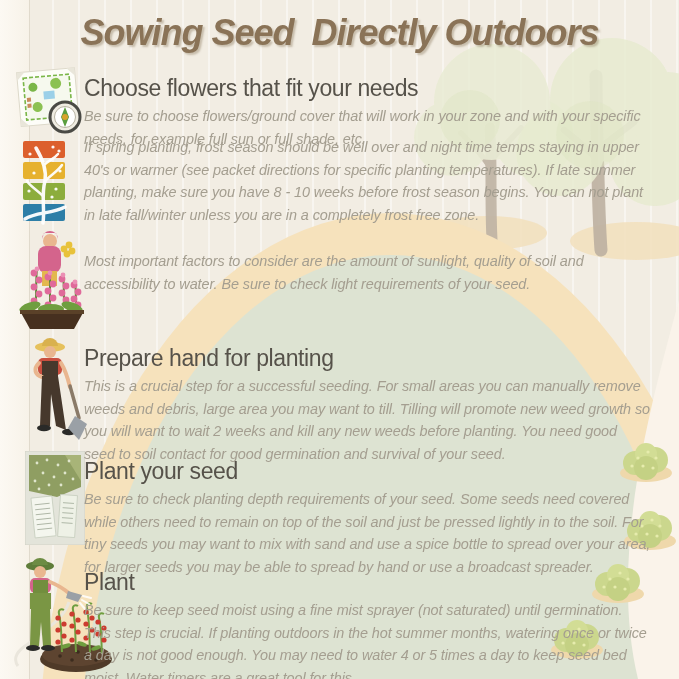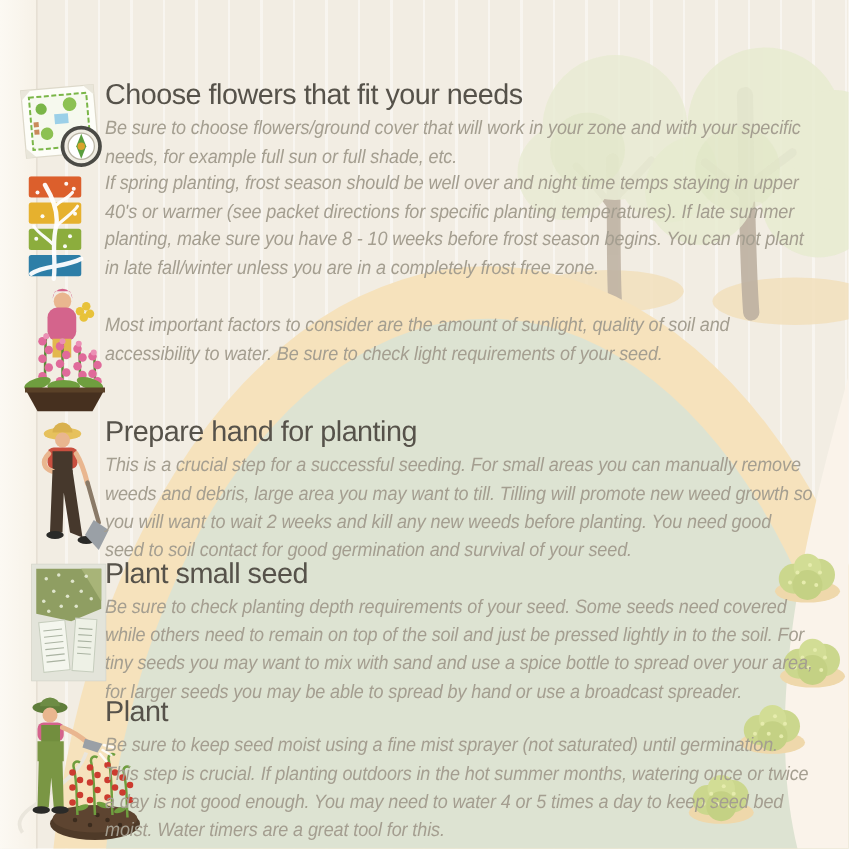--- a/index.html
+++ b/index.html
@@ -17,21 +17,21 @@
   }
   .bg-svg{position:absolute;left:0;top:0;}
   .page-title{
     position:absolute;left:0;top:12px;width:679px;text-align:center;
     font-size:36px;font-weight:bold;font-style:italic;letter-spacing:-1px;
     color:#8a7357;text-shadow:2px 2px 2px rgba(120,100,70,.35);
     white-space:pre-wrap;
   }
   .step{position:absolute;left:84px;width:580px;}
   .step h2{
-    margin:2px 0 3px 0;font-size:23px;font-weight:400;letter-spacing:-.4px;
+    margin:15px 0 3px 0;font-size:23px;font-weight:400;letter-spacing:-.4px;
     color:#56524a;line-height:27px;
   }
   .step .desc{
     width:610px;transform:scaleX(.93);transform-origin:left top;
     font-style:italic;font-size:15.5px;line-height:22.5px;letter-spacing:-.1px;
     color:#a49e90;
   }
   .icon{position:absolute;}
 </style>
 </head>
@@ -93,20 +93,21 @@
       </g>
     </defs>
     <use href="#bush" x="646" y="462"></use>
     <use href="#bush" x="650" y="530"></use>
     <use href="#bush" x="618" y="583"></use>
     <use href="#bush" x="577" y="639"></use>
   </svg>
 
   <div class="left-panel"></div>
 
+  <div class="page-title">Sowing Seed  Directly Outdoors</div>
 
   <svg class="icon" style="left:13px;top:62px" width="72" height="74" viewBox="0 0 72 74">
     <g transform="rotate(-5 36 37)">
       <rect x="6" y="8" width="58" height="54" fill="#fdfdf8" stroke="#ddd9ca" stroke-width="1"></rect>
       <path d="M6,8 l8,0 -8,8 Z M64,8 l-8,0 8,8 Z M6,62 l8,0 -8,-8 Z M64,62 l-8,0 8,-8 Z" fill="#e9e6da"></path>
       <rect x="12" y="14" width="46" height="42" fill="#f6f9ee" stroke="#7ab648" stroke-width="1.6" stroke-dasharray="4 2"></rect>
       <circle cx="21" cy="24" r="4.5" fill="#7ab648"></circle>
       <circle cx="44" cy="22" r="5.5" fill="#8cc152"></circle>
       <circle cx="24" cy="44" r="5" fill="#8cc152"></circle>
       <rect x="31" y="29" width="11" height="8" fill="#9bd0e8"></rect>
@@ -327,21 +328,21 @@
   <div class="step" style="top:250px">
     <div class="desc">Most important factors to consider are the amount of sunlight, quality of soil and accessibility to water. Be sure to check light  requirements of your seed.</div>
   </div>
 
   <div class="step" style="top:330px">
     <h2>Prepare hand for planting</h2>
     <div class="desc">This is a crucial step for a successful seeding. For small areas you can manually remove weeds and debris, large area you may want to till. Tilling will promote new weed growth so you will want to wait 2 weeks and kill any new weeds before planting. You need good seed to soil contact for good germination and survival of your seed.</div>
   </div>
 
   <div class="step" style="top:443px">
-    <h2>Plant small seed</h2>
+    <h2>Plant your seed</h2>
     <div class="desc">Be sure to check planting depth requirements of  your seed.  Some seeds need covered while others need to remain on top of the soil and just be pressed lightly in to the  soil. For tiny seeds you may want to mix with sand and use a spice bottle to spread over your area, for larger seeds you may be able to spread by hand or use a broadcast spreader.</div>
   </div>
 
   <div class="step" style="top:554px">
     <h2>Plant</h2>
     <div class="desc">Be sure to keep seed moist using a fine mist sprayer (not saturated) until germination. This step is crucial. If planting outdoors in the hot summer months, watering once  or twice a day is not good enough. You may need to water 4 or 5 times a day to keep seed bed moist. Water timers are a great tool for this.</div>
   </div>
 
 </div>
 

